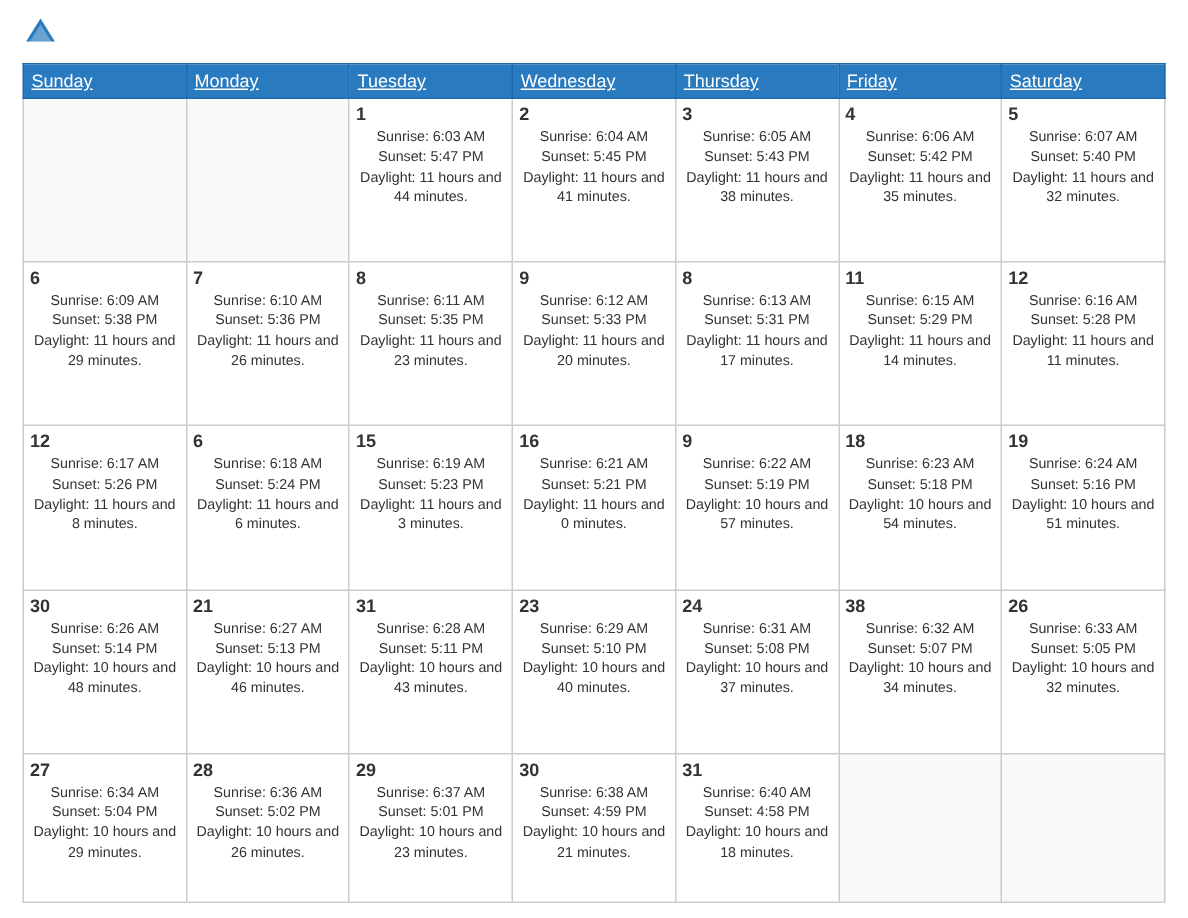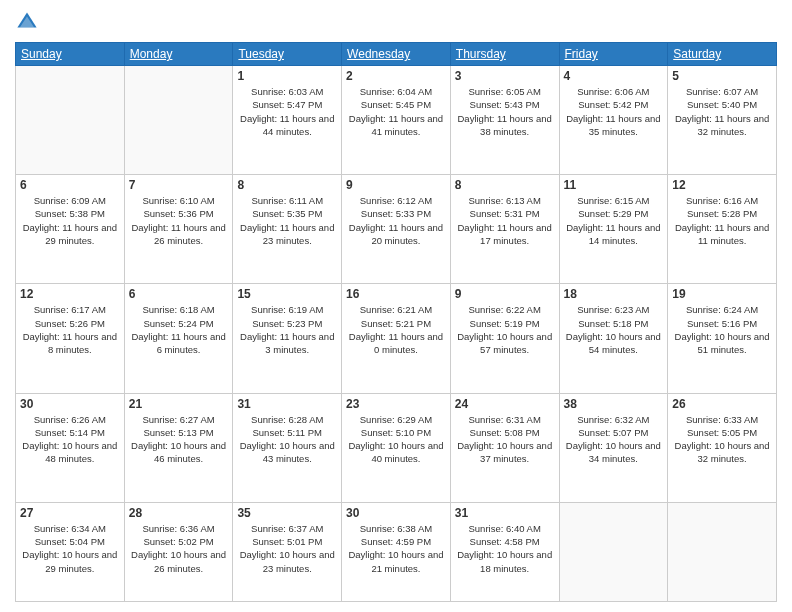--- a/index.html
+++ b/index.html
@@ -246,21 +246,21 @@
         <tr>
           <td>
             <span class="day-num">27</span>
             <div class="day-info">Sunrise: 6:34 AM<br>Sunset: 5:04 PM<br>Daylight: 10 hours and 29 minutes.</div>
           </td>
           <td>
             <span class="day-num">28</span>
             <div class="day-info">Sunrise: 6:36 AM<br>Sunset: 5:02 PM<br>Daylight: 10 hours and 26 minutes.</div>
           </td>
           <td>
-            <span class="day-num">35</span>
+            <span class="day-num">29</span>
             <div class="day-info">Sunrise: 6:37 AM<br>Sunset: 5:01 PM<br>Daylight: 10 hours and 23 minutes.</div>
           </td>
           <td>
             <span class="day-num">30</span>
             <div class="day-info">Sunrise: 6:38 AM<br>Sunset: 4:59 PM<br>Daylight: 10 hours and 21 minutes.</div>
           </td>
           <td>
             <span class="day-num">31</span>
             <div class="day-info">Sunrise: 6:40 AM<br>Sunset: 4:58 PM<br>Daylight: 10 hours and 18 minutes.</div>
           </td>

